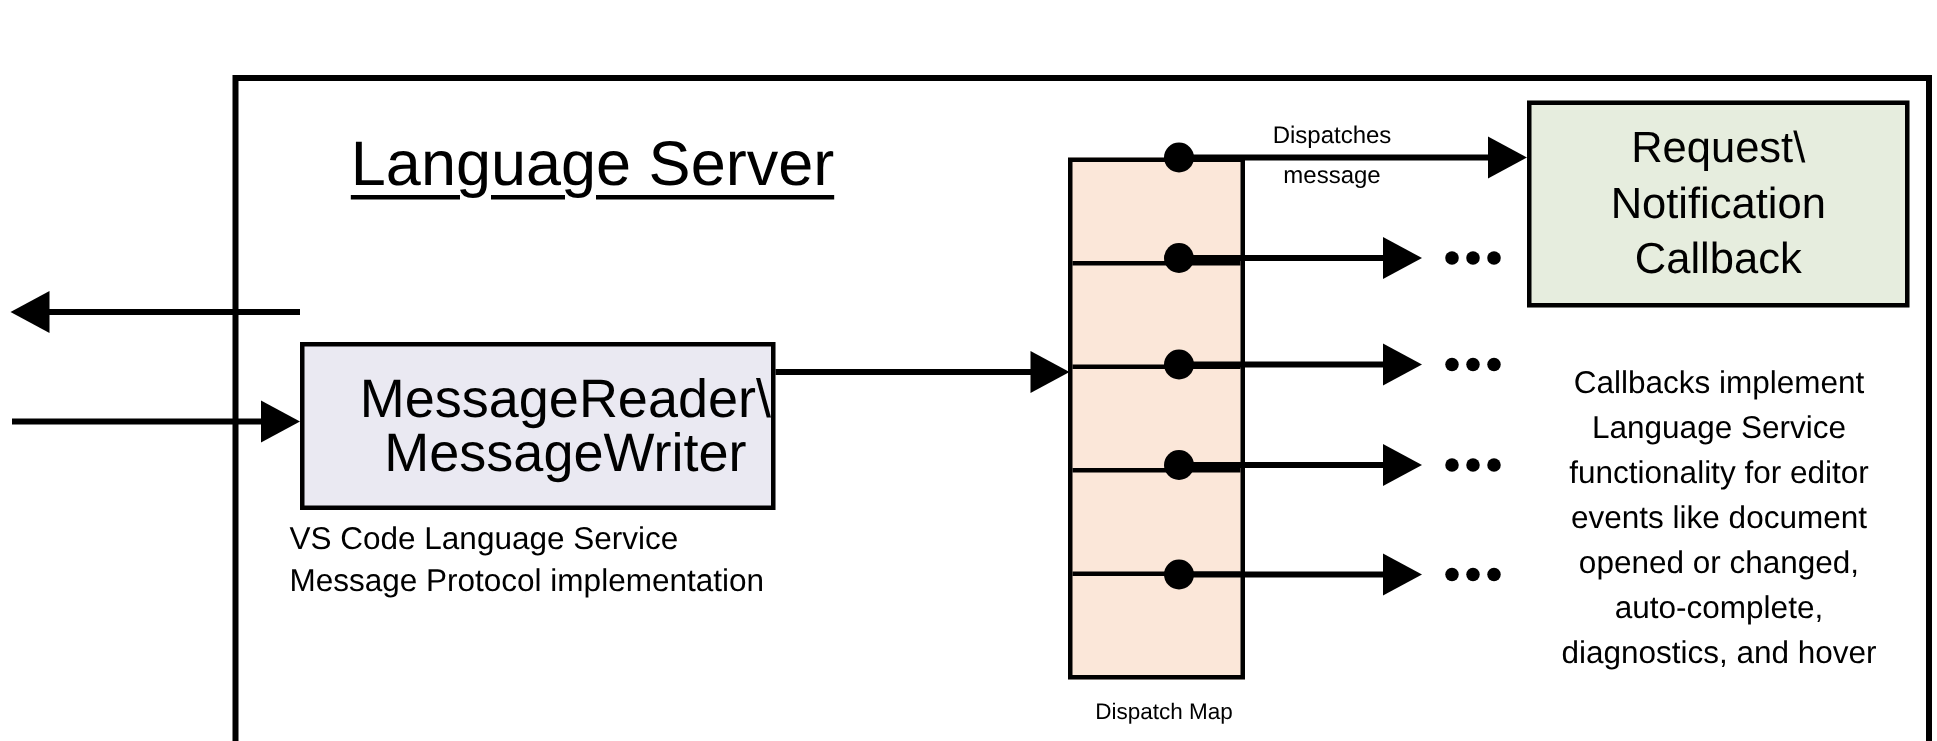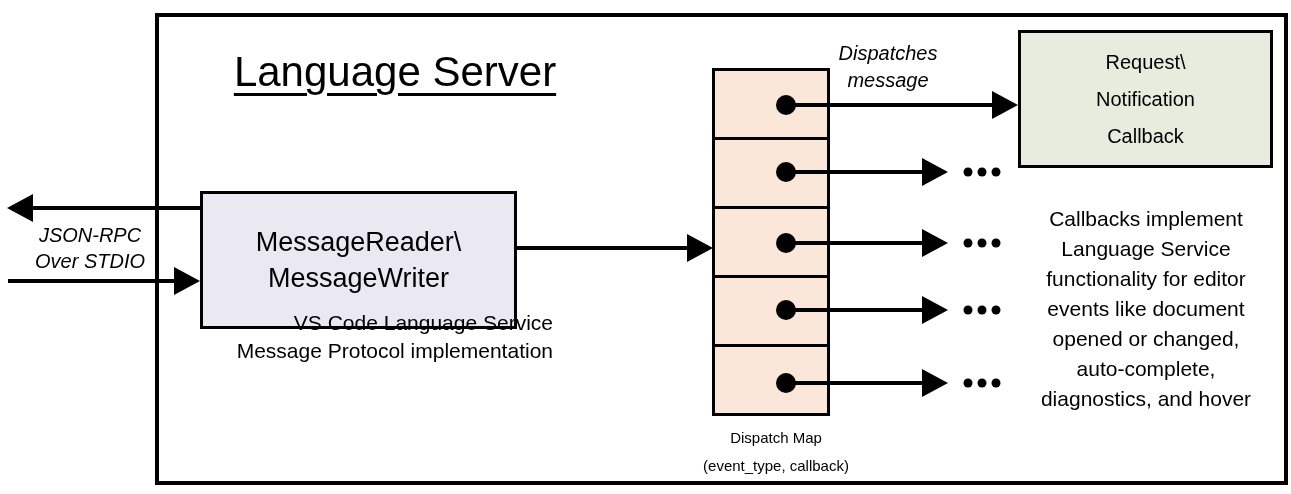--- a/index.html
+++ b/index.html
@@ -4,67 +4,67 @@
 <style>
   html,body{margin:0;padding:0;background:#ffffff;}
   #canvas{
     position:relative;
     width:1291px;height:494px;
     background:#ffffff;
     font-family:"Liberation Sans", sans-serif;
     color:#000;
     overflow:hidden;
   }
-  .abs{position:absolute;}
+  .abs{position:absolute;margin-top:37px;}
   .outer-box{
     left:155px;top:13px;width:1133px;height:472px;
     border:4px solid #000;box-sizing:border-box;background:transparent;
   }
   .title{
     left:200px;top:48px;width:390px;
     font-size:42px;line-height:48px;text-align:center;
     text-decoration:underline;
     text-decoration-thickness:3px;
     text-underline-offset:7px;
     white-space:nowrap;
   }
   .node{
     border:3px solid #000;box-sizing:border-box;
     display:flex;align-items:center;justify-content:center;
     text-align:center;
   }
   .reader-box{
-    left:200px;top:191px;width:317px;height:138px;
-    font-size:27px;line-height:36px;
+    left:200px;top:191px;width:317px;height:112px;
+    font-size:36px;line-height:36px;justify-content:flex-end;
   }
   .reader-caption{
     left:193px;top:309px;width:360px;
-    font-size:21px;line-height:28px;text-align:right;
+    font-size:21px;line-height:28px;text-align:left;
   }
   .dispatch-stack{
     left:712px;top:68px;width:118px;height:348px;
     border:3px solid #000;box-sizing:border-box;
     display:flex;flex-direction:column;
   }
   .dm-cell{flex:1;border-bottom:3px solid #000;}
   .dm-cell:last-child{border-bottom:none;}
   .dispatch-caption{
     left:640px;top:424px;width:272px;
     font-size:15px;line-height:28px;text-align:center;
   }
   .callback-box{
     left:1018px;top:30px;width:255px;height:138px;
-    font-size:20px;line-height:37px;
+    font-size:29px;line-height:37px;
   }
   .callback-desc{
     left:1003px;top:204px;width:286px;
     font-size:21px;line-height:30px;text-align:center;
   }
   .annotation{
-    font-style:italic;font-size:20px;text-align:center;
+    font-size:16px;text-align:center;
   }
   .ann-jsonrpc{left:15px;top:222px;width:150px;line-height:26px;}
   .ann-lookup{left:516px;top:155px;width:180px;line-height:28px;}
   .ann-dispatches{left:818px;top:40px;width:140px;line-height:27px;}
   svg.connectors{
     position:absolute;left:0;top:0;width:1291px;height:494px;
     pointer-events:none;
   }
   svg.connectors line{stroke:#000;stroke-width:4;}
   svg.connectors polygon, svg.connectors circle{fill:#000;}
@@ -90,21 +90,20 @@
       <div class="dm-cell"></div>
       <div class="dm-cell"></div>
     </div>
   <div class="abs dispatch-caption">Dispatch Map<br>(event_type, callback)</div>
 
   <div class="abs node callback-box" style="background-color: rgb(230, 237, 222);">
     <div>Request\<br>Notification<br>Callback</div>
   </div>
   <div class="abs callback-desc">Callbacks implement<br>Language Service<br>functionality for editor<br>events like document<br>opened or changed,<br>auto-complete,<br>diagnostics, and hover</div>
 
-  <div class="abs annotation ann-jsonrpc">JSON-RPC<br>Over STDIO</div>
   <div class="abs annotation ann-dispatches">Dispatches<br>message</div>
 
   <svg class="connectors" viewBox="0 0 1291 494" xmlns="http://www.w3.org/2000/svg">
 
     <g>
       <line x1="200" y1="208" x2="30" y2="208"></line>
       <polygon points="7,208 33,194 33,222"></polygon>
     </g>
 
     <g>

